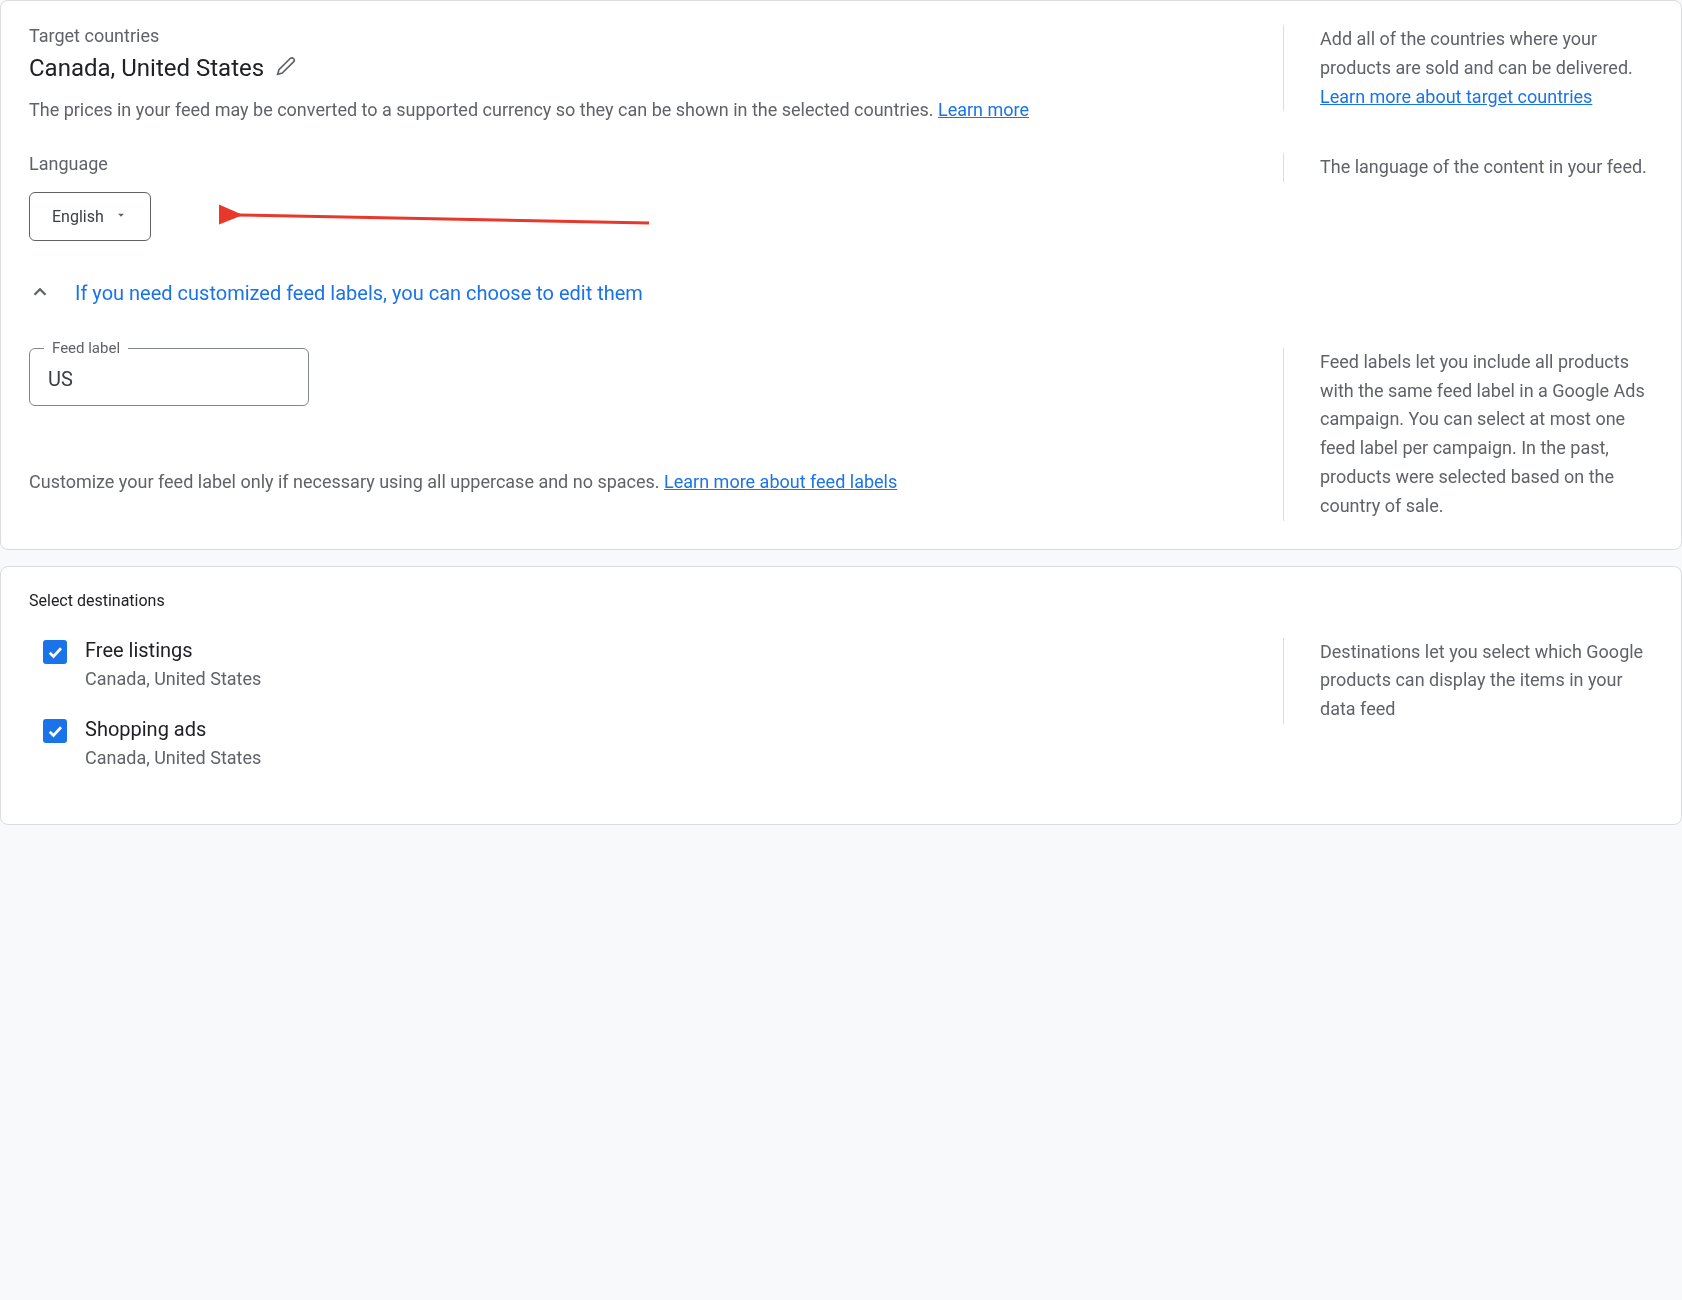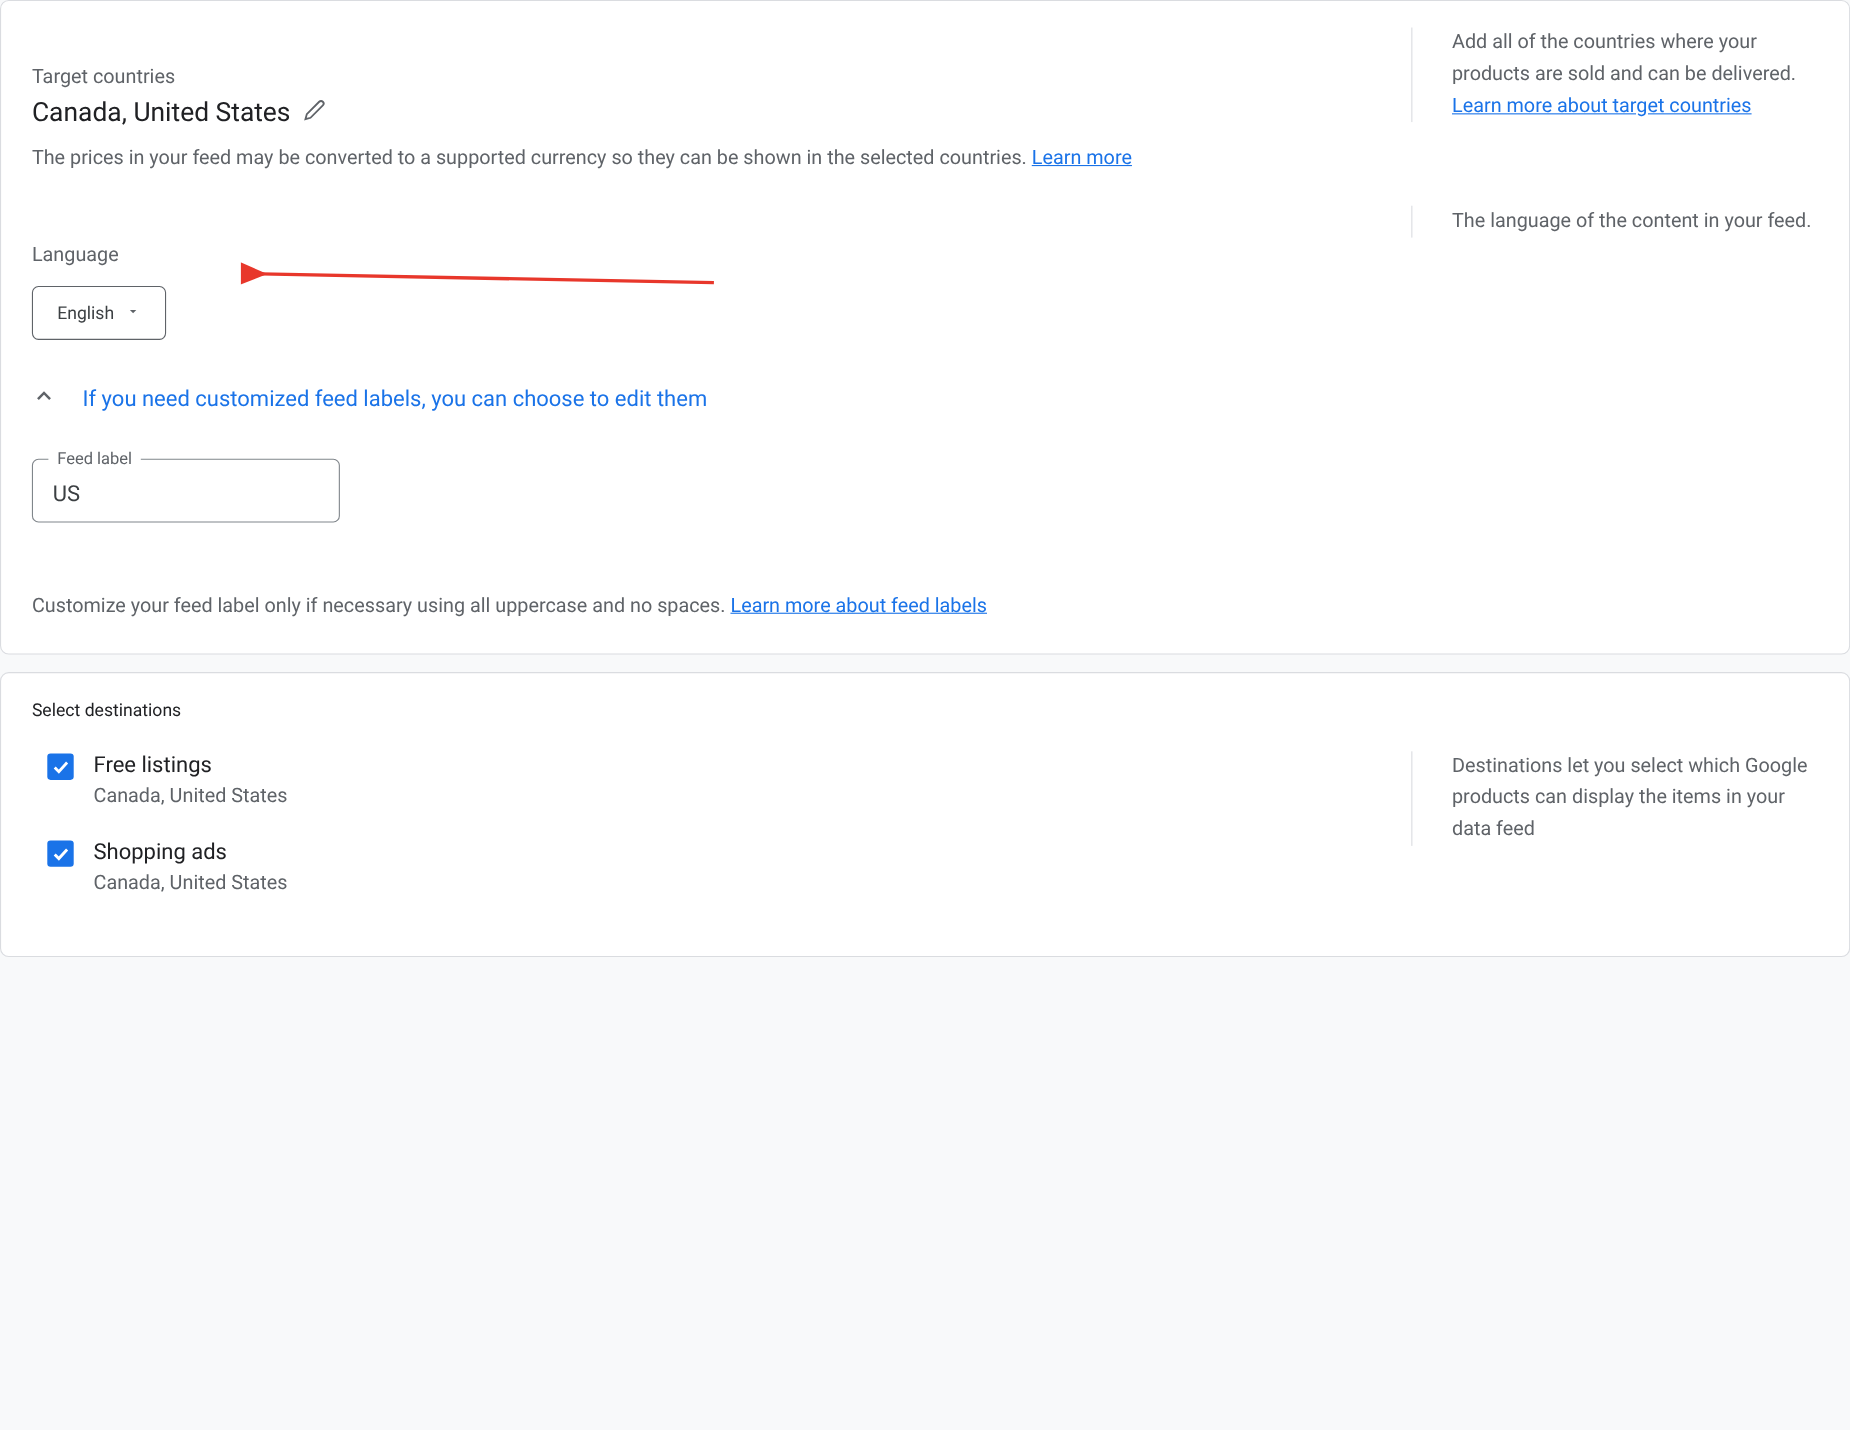--- a/index.html
+++ b/index.html
@@ -34,21 +34,20 @@
       border-left: 1px solid #dadce0;
       padding-left: 36px;
       color: #5f6368;
       font-size: 18px;
       line-height: 1.6;
     }
     .section-label {
       color: #5f6368;
       font-size: 18px;
       margin-bottom: 8px;
-      margin-top: 34px;
     }
     .countries-value {
       font-size: 24px;
       color: #202124;
       display: flex;
       align-items: center;
       gap: 12px;
       margin-bottom: 14px;
     }
     .pencil-icon {
@@ -235,20 +234,23 @@
   <div class="row feed-label-section">
     <div class="left-col">
       <div class="outlined-input">
         <span class="floating-label">Feed label</span>
         <span>US</span>
       </div>
       <div class="help-text feed-help">
         <span>Customize your feed label only if necessary using all uppercase and no spaces. </span><span class="link">Learn more about feed labels</span>
       </div>
     </div>
+    <div class="right-col">
+      <span>Feed labels let you include all products with the same feed label in a Google Ads campaign. You can select at most one feed label per campaign. In the past, products were selected based on the country of sale.</span>
+    </div>
   </div>
 </div>
 
 <div class="card">
   <div class="section-title">Select destinations</div>
   <div class="row">
     <div class="left-col" style="padding-left:14px;">
       <div class="dest-item">
         <div class="checkbox">
           <svg viewBox="0 0 24 24" fill="none" stroke="#fff" stroke-width="3.5">

